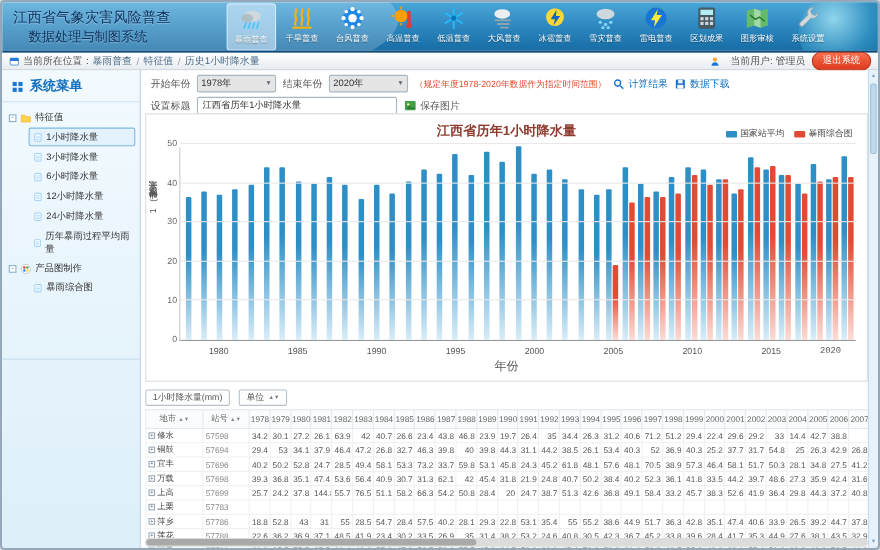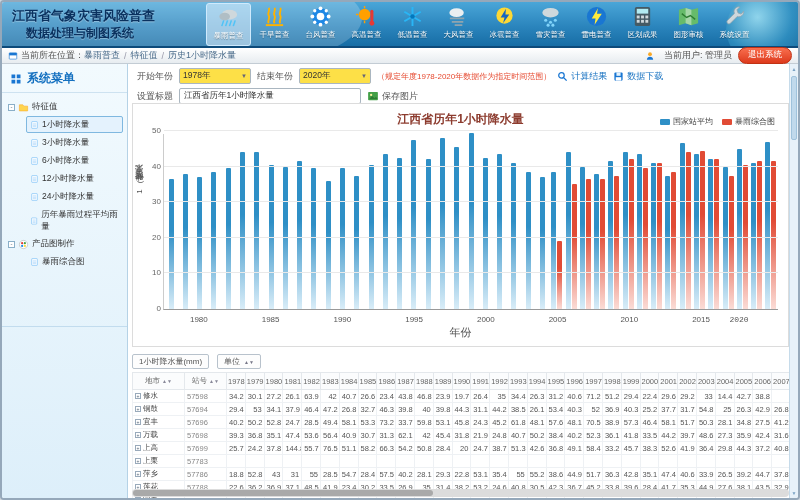--- a/index.html
+++ b/index.html
@@ -7,21 +7,21 @@
   .window { position:relative; width:800px; height:500px; background:#fff; border:2px solid #95a8ba; border-radius:4px; overflow:hidden; }
 
   
   .header { position:absolute; left:0; top:0; width:100%; height:46px;
     background:linear-gradient(180deg,#4aa6d8 0%,#2b85bd 55%,#176da5 100%);
     border-bottom:2px solid #0d4a7a; overflow:hidden; }
   .header .swoosh { position:absolute; left:-60px; top:-44px; width:420px; height:120px;
     background:rgba(255,255,255,0.20); border-radius:50%; }
   .header .earth { position:absolute; right:-18px; top:-12px; width:90px; height:78px; border-radius:50%;
     background:radial-gradient(circle at 35% 35%, #9fe0f2 0%, #2f8fc0 45%, #0c4f82 100%); opacity:.85; }
-  .app-title { position:absolute; left:10px; top:5px; color:#0a315f; font-weight:bold;
+  .app-title { position:absolute; left:10px; top:5px; color:#0a315f; font-weight:normal;
     text-shadow:0 1px 1px rgba(255,255,255,.35); line-height:1.35; }
   .app-title .t1 { font-size:13px; }
   .app-title .t2 { font-size:12px; padding-left:14px; }
   .toolbar { position:absolute; left:204px; top:1px; display:flex; gap:1px; }
   .tb-item { width:45px; height:43px; display:flex; flex-direction:column; align-items:center; justify-content:flex-start; padding-top:2px; border-radius:3px; cursor:pointer; }
   .tb-item.active { background:rgba(225,243,255,.55); border:1px solid #cfeafd; }
   .tb-ic { width:23px; height:23px; display:block; }
   .tb-ic svg { width:100%; height:100%; }
   .tb-lb { font-size:7.5px; color:#fff; margin-top:2px; white-space:nowrap; text-shadow:0 1px 1px rgba(0,0,0,.4); }
 
@@ -52,21 +52,21 @@
   .tree-children { padding-left:20px; }
   .tree-child { display:flex; align-items:center; gap:3px; padding:1.5px 3px; margin:1px 0; cursor:pointer; border:1px solid transparent; }
   .tree-child.selected { background:#e4f2fd; border:1px solid #7fb8e0; border-radius:2px; }
   .child-ic { width:9px; height:10px; } .child-ic svg { width:100%; height:100%; }
   .sb-divider { position:absolute; left:0; right:0; top:262px; border-top:1px solid #c2dcee; }
 
   
   .main { position:absolute; left:127px; top:62px; width:663px; height:434px; background:#fff; }
   .form-row { display:flex; align-items:center; gap:6px; padding:4px 8px 0; font-size:9px; color:#555; }
   .sel { display:inline-flex; align-items:center; justify-content:space-between; width:72px; height:16px;
-    border:1px solid #aab6c0; border-radius:2px; background:#fde047; padding:0 3px; font-size:8.5px; color:#333; cursor:pointer; }
+    border:1px solid #aab6c0; border-radius:2px; background:#e5e5e5; padding:0 3px; font-size:8.5px; color:#333; cursor:pointer; }
   .sel .arr { font-size:6px; color:#667; }
   .note { color:#e64a30; font-size:8px; }
   .mini-btn { display:inline-flex; align-items:center; gap:3px; color:#1470c0; font-size:9px; cursor:pointer; }
   .mini-btn .ic { width:11px; height:11px; } .mini-btn .ic svg { width:100%; height:100%; }
   .txt-input { width:182px; height:16px; border:1px solid #aab6c0; border-radius:2px; font-size:8.5px;
     color:#333; padding:0 4px; font-family:inherit; }
   .save-pic { display:inline-flex; align-items:center; gap:3px; font-size:9px; color:#555; cursor:pointer; }
   .save-pic .ic { width:12px; height:12px; } .save-pic .ic svg { width:100%; height:100%; }
 
   
@@ -631,21 +631,21 @@
         </div>
       <div class="xlabel">年份</div>
     <div class="xtick" style="left: 48.8721px;">1980</div>
         <div class="xtick" style="left: 120.616px;">1985</div>
         <div class="xtick" style="left: 192.36px;">1990</div>
         <div class="xtick" style="left: 264.105px;">1995</div>
         <div class="xtick" style="left: 335.849px;">2000</div>
         <div class="xtick" style="left: 407.593px;">2005</div>
         <div class="xtick" style="left: 479.337px;">2010</div>
         <div class="xtick" style="left: 551.081px;">2015</div>
-        <div class="xtick" style="left: 589px; font-family: Liberation Mono, monospace;">2020</div>
+        <div class="xtick" style="left: 605px; font-family: Liberation Mono, monospace;">2020</div>
       </div>
 
     <div class="table-area">
       <div class="filter-row">
         <span class="filter-box">
           <span>1小时降水量(mm)</span>
         </span>
         <span class="filter-box">
           <span>单位</span>
           <span class="arr">▲▼</span>

